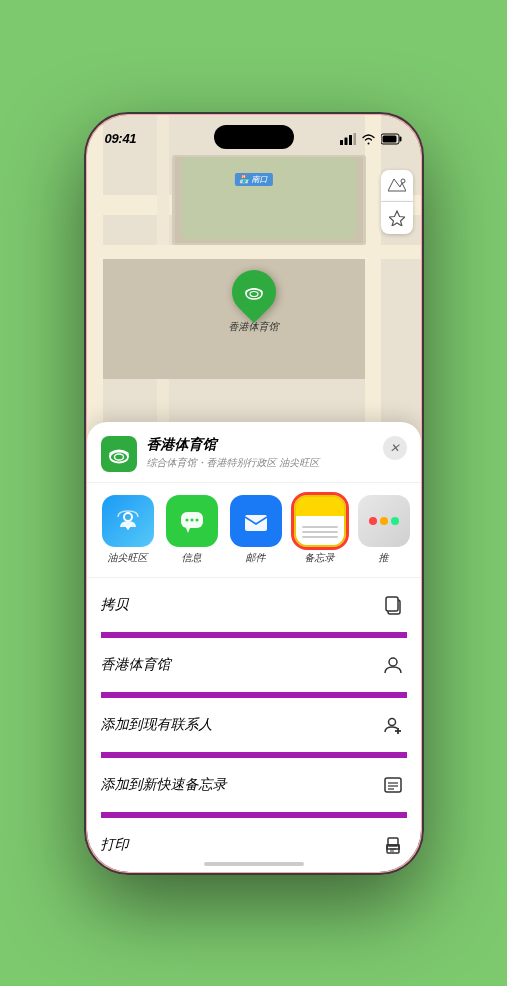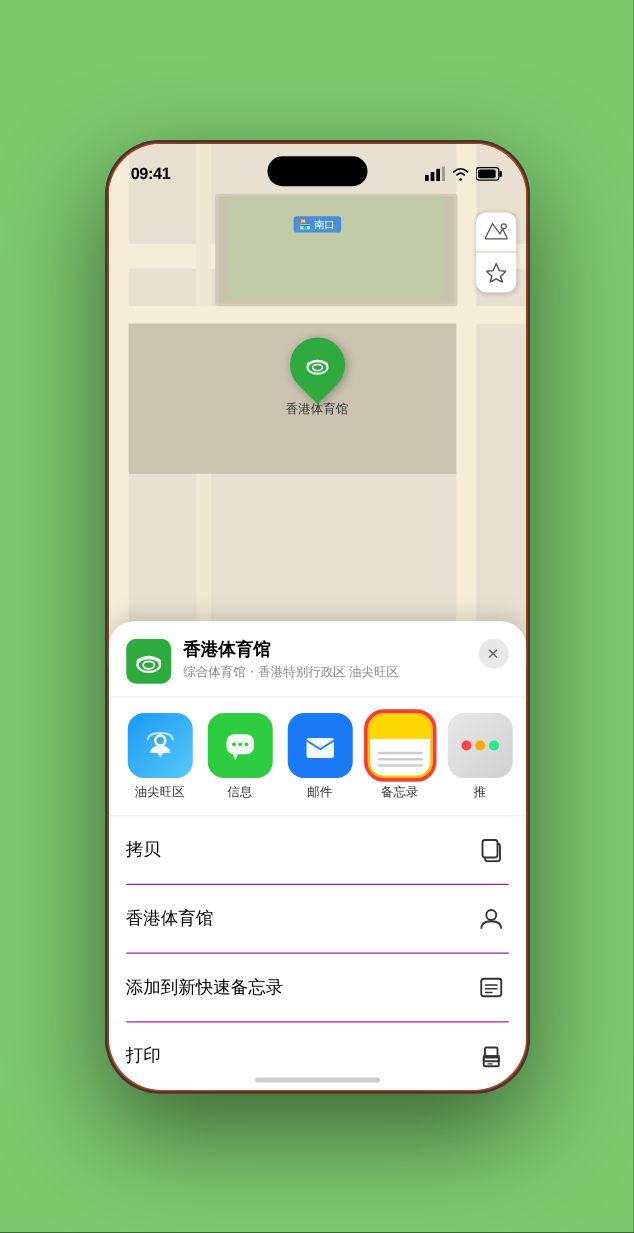--- a/index.html
+++ b/index.html
@@ -9,25 +9,26 @@
       display: flex;
       justify-content: center;
       align-items: center;
       min-height: 100vh;
       font-family: -apple-system, 'PingFang SC', 'Helvetica Neue', sans-serif;
     }
 
     .phone-frame {
       width: 340px;
       height: 763px;
-      background: #c2410c;
+      background: #fca5a5;
       border-radius: 44px;
       position: relative;
       box-shadow: 0 30px 80px rgba(0,0,0,0.5), inset 0 0 0 2px #3a3a3a;
       overflow: hidden;
+      font-style: italic;
     }
 
     .phone-inner {
       position: absolute;
       top: 3px; left: 3px; right: 3px; bottom: 3px;
       background: #000;
       border-radius: 42px;
       overflow: hidden;
     }
 
@@ -316,21 +317,21 @@
     
     .action-list {
       padding: 0 14px;
     }
 
     .action-row {
       display: flex;
       align-items: center;
       justify-content: space-between;
       padding: 13px 0;
-      border-bottom: 1px solid #a21caf;
+      border-bottom: 6px solid #a21caf;
       cursor: pointer;
     }
 
     .action-row:last-child {
       border-bottom: none;
       gap: 44px;
     }
 
     .action-label {
       font-size: 14px;
@@ -540,20 +541,31 @@
         <div class="action-row">
           <span class="action-label">香港体育馆</span>
           <div class="action-icon">
             <svg width="20" height="20" viewBox="0 0 20 20">
               <circle cx="10" cy="7" r="4" fill="none" stroke="#333" stroke-width="1.5"></circle>
               <path d="M2 18 Q2 12 10 12 Q18 12 18 18" fill="none" stroke="#333" stroke-width="1.5"></path>
             </svg>
           </div>
         </div>
 
+        <div class="action-row">
+          <span class="action-label">添加到现有联系人</span>
+          <div class="action-icon">
+            <svg width="20" height="20" viewBox="0 0 20 20">
+              <circle cx="9" cy="7" r="3.5" fill="none" stroke="#333" stroke-width="1.5"></circle>
+              <path d="M2 17 Q2 12 9 12 Q13 12 15.5 14" fill="none" stroke="#333" stroke-width="1.5"></path>
+              <line x1="15" y1="13" x2="15" y2="19" stroke="#333" stroke-width="1.8"></line>
+              <line x1="12" y1="16" x2="18" y2="16" stroke="#333" stroke-width="1.8"></line>
+            </svg>
+          </div>
+        </div>
 
         <div class="action-row">
           <span class="action-label">添加到新快速备忘录</span>
           <div class="action-icon">
             <svg width="20" height="20" viewBox="0 0 20 20">
               <rect x="2" y="3" width="16" height="14" rx="2" fill="none" stroke="#333" stroke-width="1.5"></rect>
               <line x1="5" y1="8" x2="15" y2="8" stroke="#333" stroke-width="1.2"></line>
               <line x1="5" y1="11" x2="15" y2="11" stroke="#333" stroke-width="1.2"></line>
               <line x1="5" y1="14" x2="11" y2="14" stroke="#333" stroke-width="1.2"></line>
             </svg>

